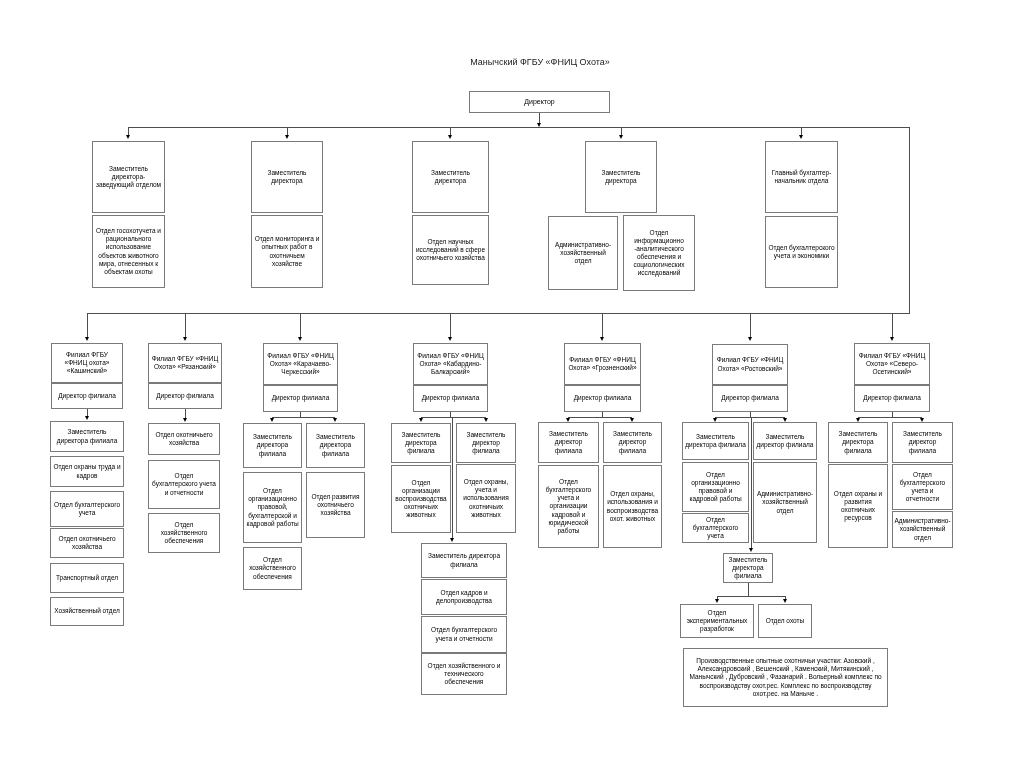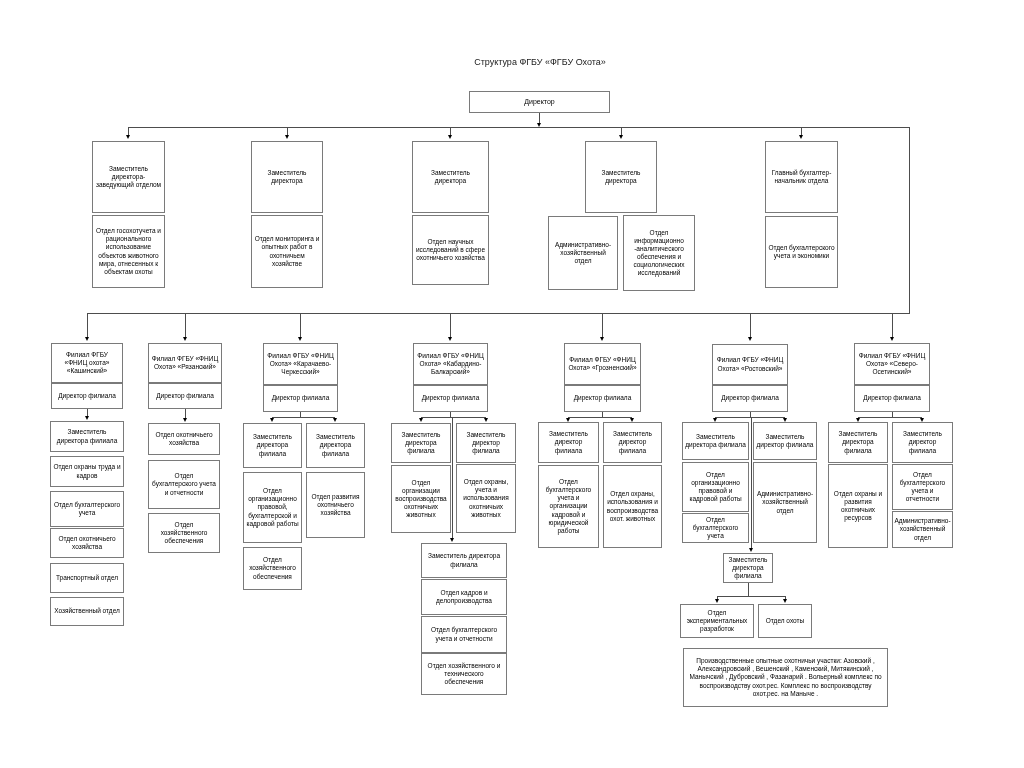--- a/index.html
+++ b/index.html
@@ -15,21 +15,21 @@
   .vl{position:absolute;width:1px;background:#4d4d4d;}
   .ad{position:absolute;width:0;height:0;border-left:2.5px solid transparent;
       border-right:2.5px solid transparent;border-top:4.5px solid #000;}
   .note{font-size:6.5px;}
 </style>
 </head>
 <body>
 
 <div id="canvas">
 
-  <div class="title">Структура ФГБУ «ФГБУ Охота»</div>
+  <div class="title">Манычский ФГБУ «ФНИЦ Охота»</div>
 
   <div class="box dir" style="left:469px;top:91px;width:141px;height:22px">Директор</div>
 
   <div class="vl" style="left:539px;top:113px;height:10px"></div>
   <div class="ad" style="left:536.5px;top:123px"></div>
   <div class="hl" style="left:128px;top:127px;width:782px"></div>
   <div class="vl" style="left:909px;top:127px;height:186px"></div>
   <div class="vl" style="left:128px;top:127px;height:8px"></div>
   <div class="ad" style="left:125.5px;top:135px"></div>
   <div class="vl" style="left:287px;top:127px;height:8px"></div>

